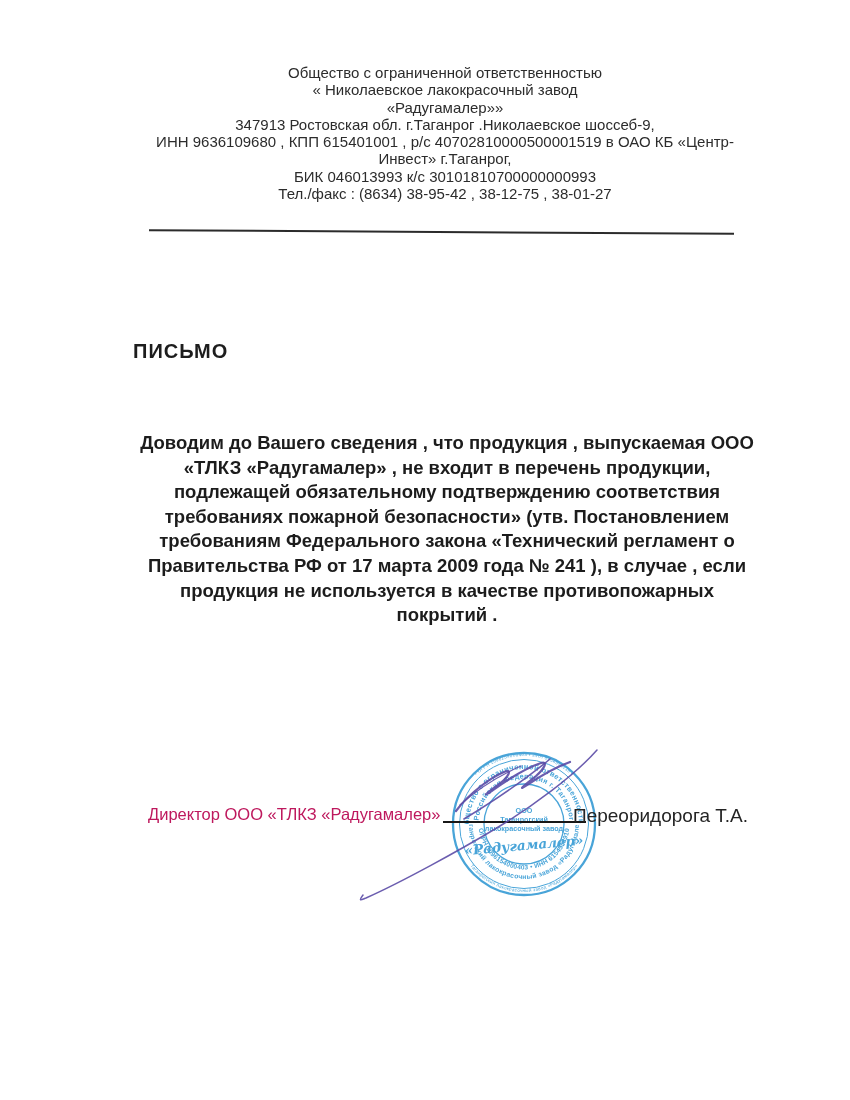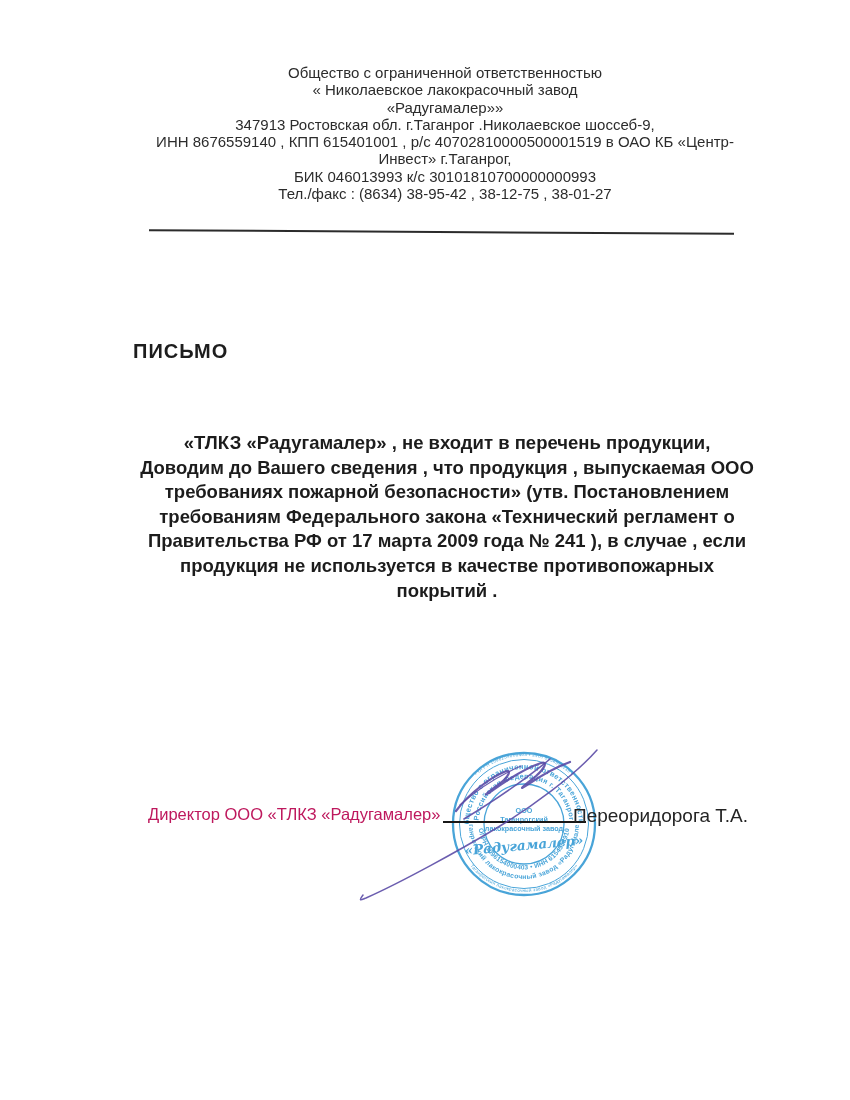--- a/index.html
+++ b/index.html
@@ -58,33 +58,34 @@
 </head>
 <body>
 
 <div class="page">
 
   <div class="letterhead">
       <div>Общество с ограниченной ответственностью</div>
       <div>« Николаевское лакокрасочный завод</div>
       <div>«Радугамалер»»</div>
       <div>347913 Ростовская обл. г.Таганрог .Николаевское шоссеб-9,</div>
-      <div>ИНН 8676559140 , КПП 615401001 , р/с 40702810000500001519 в ОАО КБ «Центр-</div>
+      <div>ИНН 9636109680 , КПП 615401001 , р/с 40702810000500001519 в ОАО КБ «Центр-</div>
       <div>Инвест» г.Таганрог,</div>
       <div>БИК 046013993 к/с 30101810700000000993</div>
       <div>Тел./факс : (8634) 38-95-42 , 38-12-75 , 38-01-27</div>
     </div>
 
   <div class="rule"></div>
 
   <div class="title">ПИСЬМО</div>
 
   <div class="bodytext">
+      <div>Доводим до Вашего сведения , что продукция , выпускаемая ООО</div>
       <div>«ТЛКЗ «Радугамалер» , не входит в перечень продукции,</div>
-      <div>Доводим до Вашего сведения , что продукция , выпускаемая ООО</div>
+      <div>подлежащей обязательному подтверждению соответствия</div>
       <div>требованиях пожарной безопасности» (утв. Постановлением</div>
       <div>требованиям Федерального закона «Технический регламент о</div>
       <div>Правительства РФ от 17 марта 2009 года № 241 ), в случае , если</div>
       <div>продукция не используется в качестве противопожарных</div>
       <div>покрытий .</div>
     </div>
 
   <div class="sig-label">Директор ООО «ТЛКЗ «Радугамалер»</div>
   <div class="sig-line"></div>
   <div class="sig-name">Переоридорога Т.А.</div>

